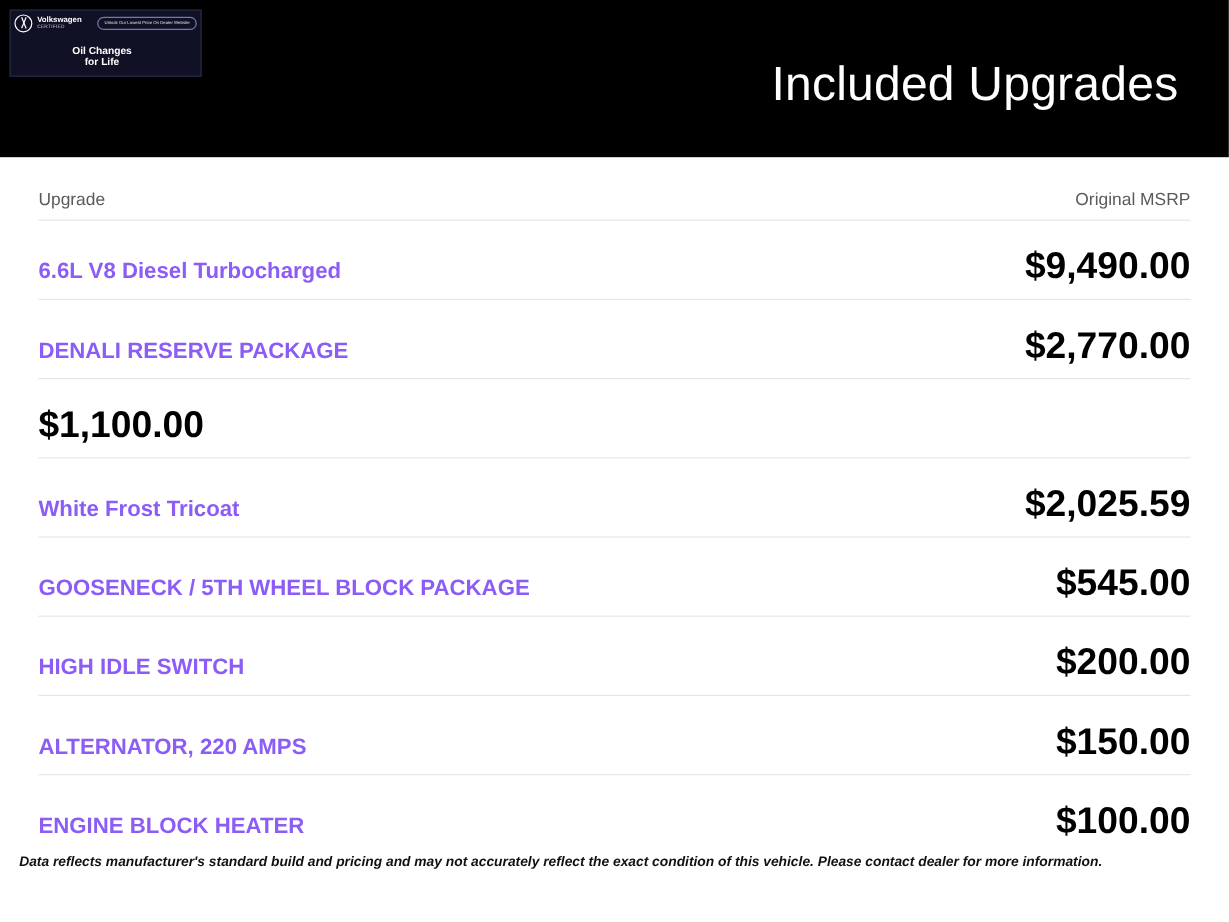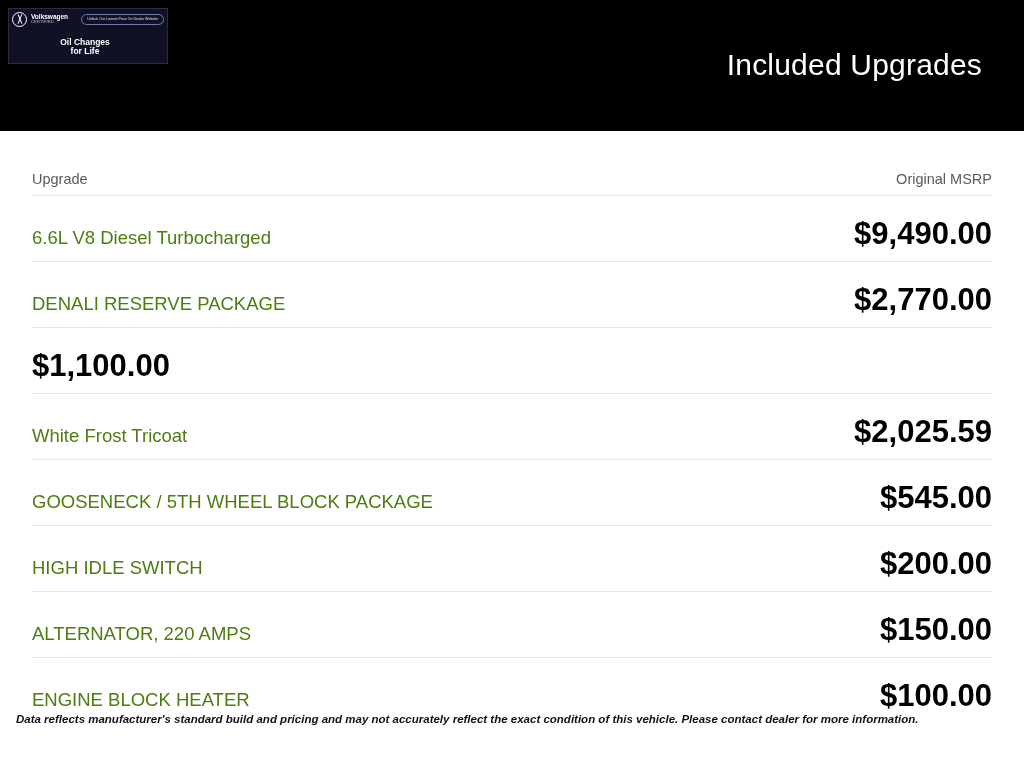--- a/index.html
+++ b/index.html
@@ -25,21 +25,21 @@
     position: relative;
     width: 1024px;
     height: 131px;
     background: #000000;
   }
   .header-title {
     position: absolute;
     right: 42px;
     top: 48px;
     color: #ffffff;
-    font-size: 30px;
+    font-size: 40px;
     font-weight: 400;
     letter-spacing: 0.2px;
     white-space: nowrap;
   }
 
   
   .ad {
     position: absolute;
     left: 8px;
     top: 8px;
@@ -114,21 +114,21 @@
     font-weight: 700;
     line-height: 1.1;
     text-align: center;
     margin-top: 9px;
     padding-right: 6px;
   }
 
   
   .content {
     position: relative;
-    padding: 12px 32px;
+    padding: 0 32px;
     box-sizing: border-box;
     width: 1024px;
   }
   .col-head {
     display: flex;
     justify-content: space-between;
     align-items: baseline;
     padding-top: 28px;
     padding-bottom: 6px;
     color: #5a5a5a;
@@ -142,22 +142,22 @@
     justify-content: space-between;
     align-items: baseline;
     height: 65px;
     border-top: 1px solid #e6e6e6;
   }
   .row:first-child {
     border-top: 1px solid #e6e6e6;
   }
   .row-label {
     font-size: 18.5px;
-    color: #4d7c0f;
-    font-weight: 400;
+    color: #8b5cf6;
+    font-weight: 700;
     padding-top: 22px;
     white-space: nowrap;
   }
   .row-price {
     font-size: 31px;
     color: #000000;
     font-weight: 700;
     padding-top: 20px;
     white-space: nowrap;
   }

